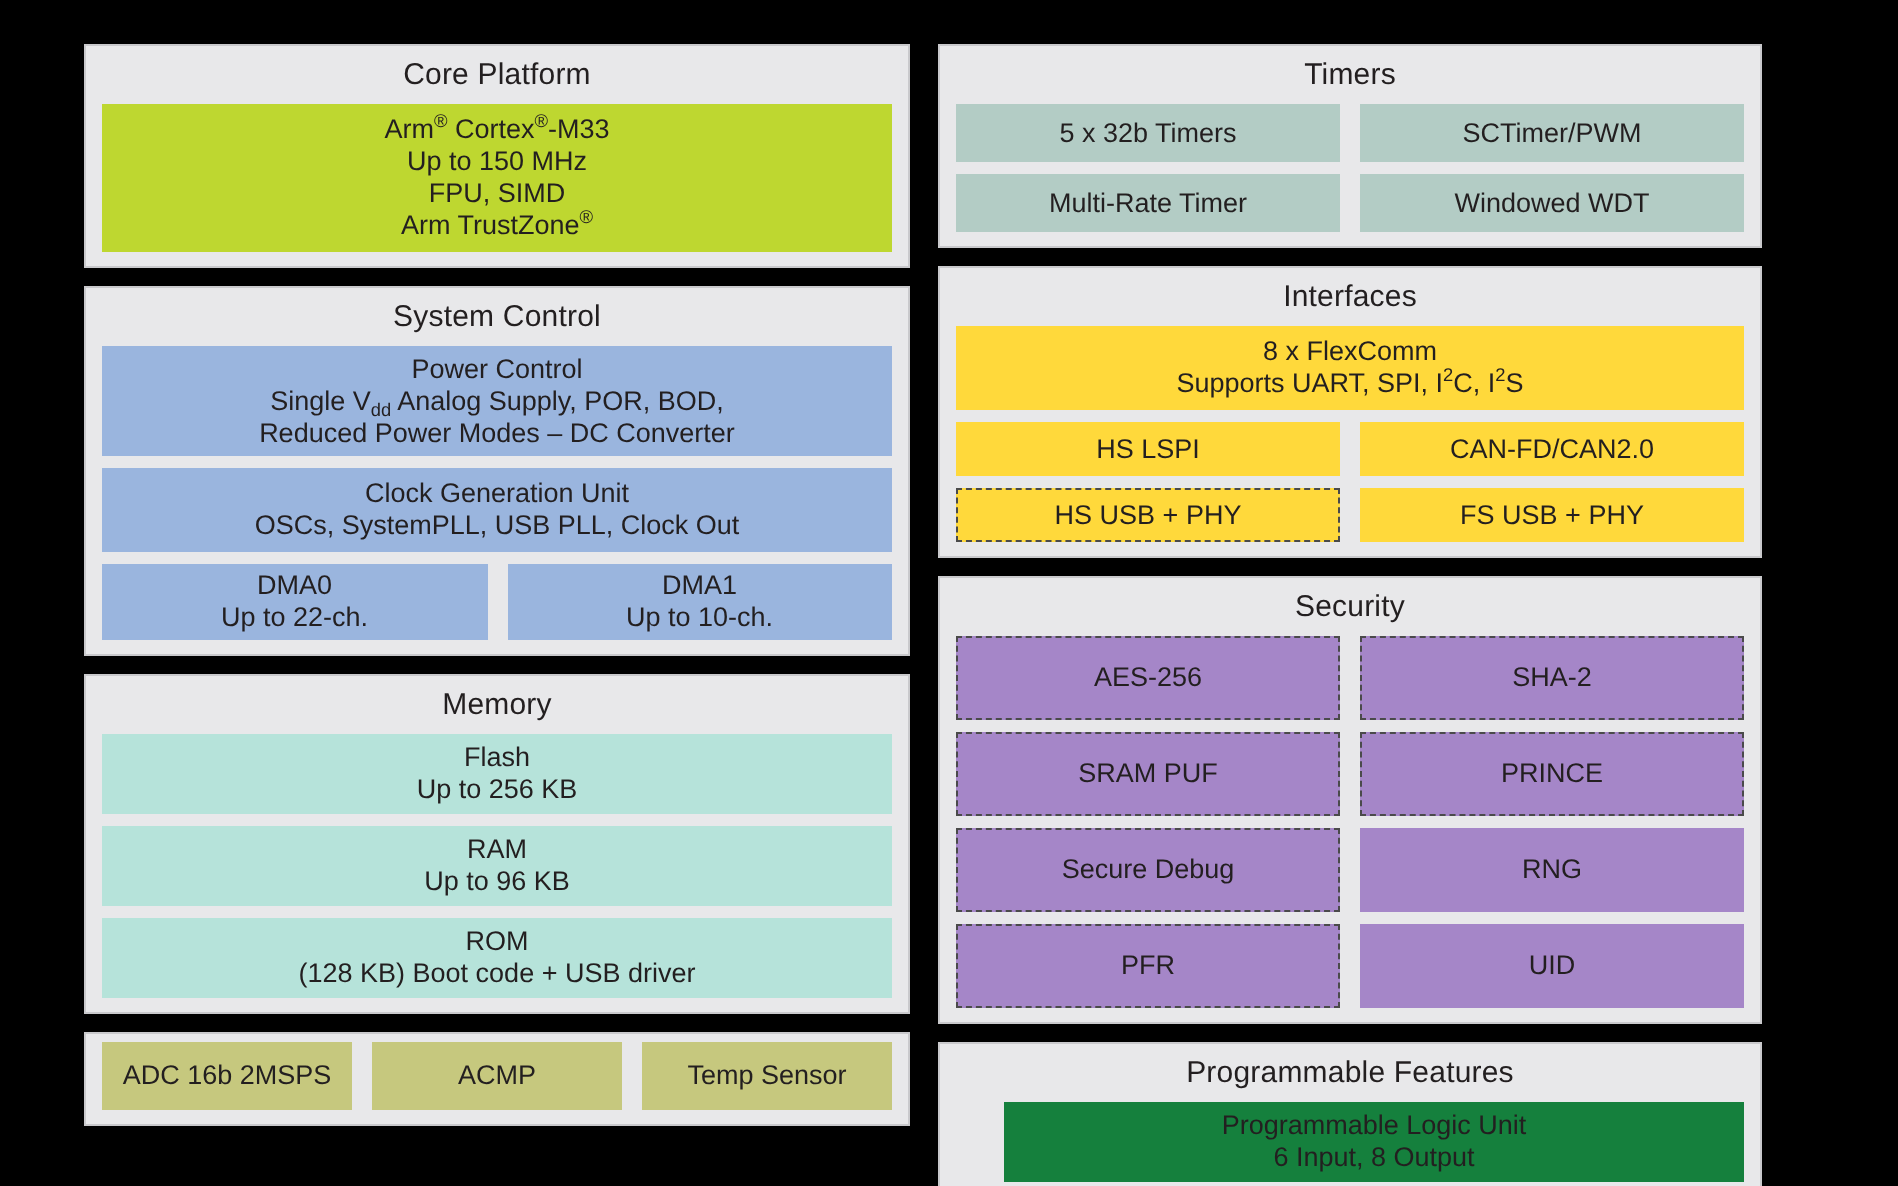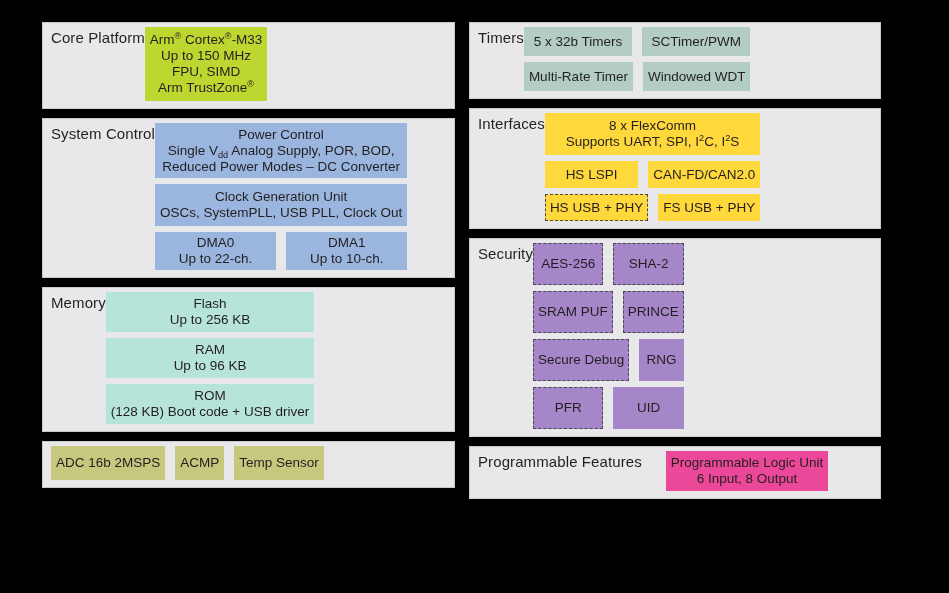--- a/index.html
+++ b/index.html
@@ -35,20 +35,21 @@
   .col-left  { width: 413px; }
   .col-right { width: 412px; }
 
   
   .panel {
     background: #e8e8ea;
     border: 1px solid #c9c9cc;
     box-sizing: border-box;
     padding: 4px 8px 7px 8px;
     display: flex;
+    flex-direction: column;
   }
   .panel-title {
     text-align: center;
     font-size: 15px;
     line-height: 20px;
     color: #231f20;
     padding: 1px 0 4px 0;
     letter-spacing: 0.1px;
   }
 
@@ -82,21 +83,21 @@
   .block.dashed { border: 1.6px dashed #4a4a4a; }
 
   
   .c-core    { background: #bed730; }
   .c-sys     { background: #9ab5de; }
   .c-mem     { background: #b6e3da; }
   .c-analog  { background: #c6c87e; }
   .c-timer   { background: #b3ccc5; }
   .c-iface   { background: #ffd93b; }
   .c-sec     { background: #a586c8; }
-  .c-prog    { background: #ec4899; margin-left: 24px; }
+  .c-prog    { background: #15803d; margin-left: 24px; }
 
   
   .h-core   { height: 74px; }
   .h-pwr    { height: 55px; }
   .h-clk    { height: 42px; }
   .h-dma    { height: 38px; }
   .h-mem    { height: 40px; }
   .h-small  { height: 34px; }
   .h-timer  { height: 29px; }
   .h-flex   { height: 42px; }

